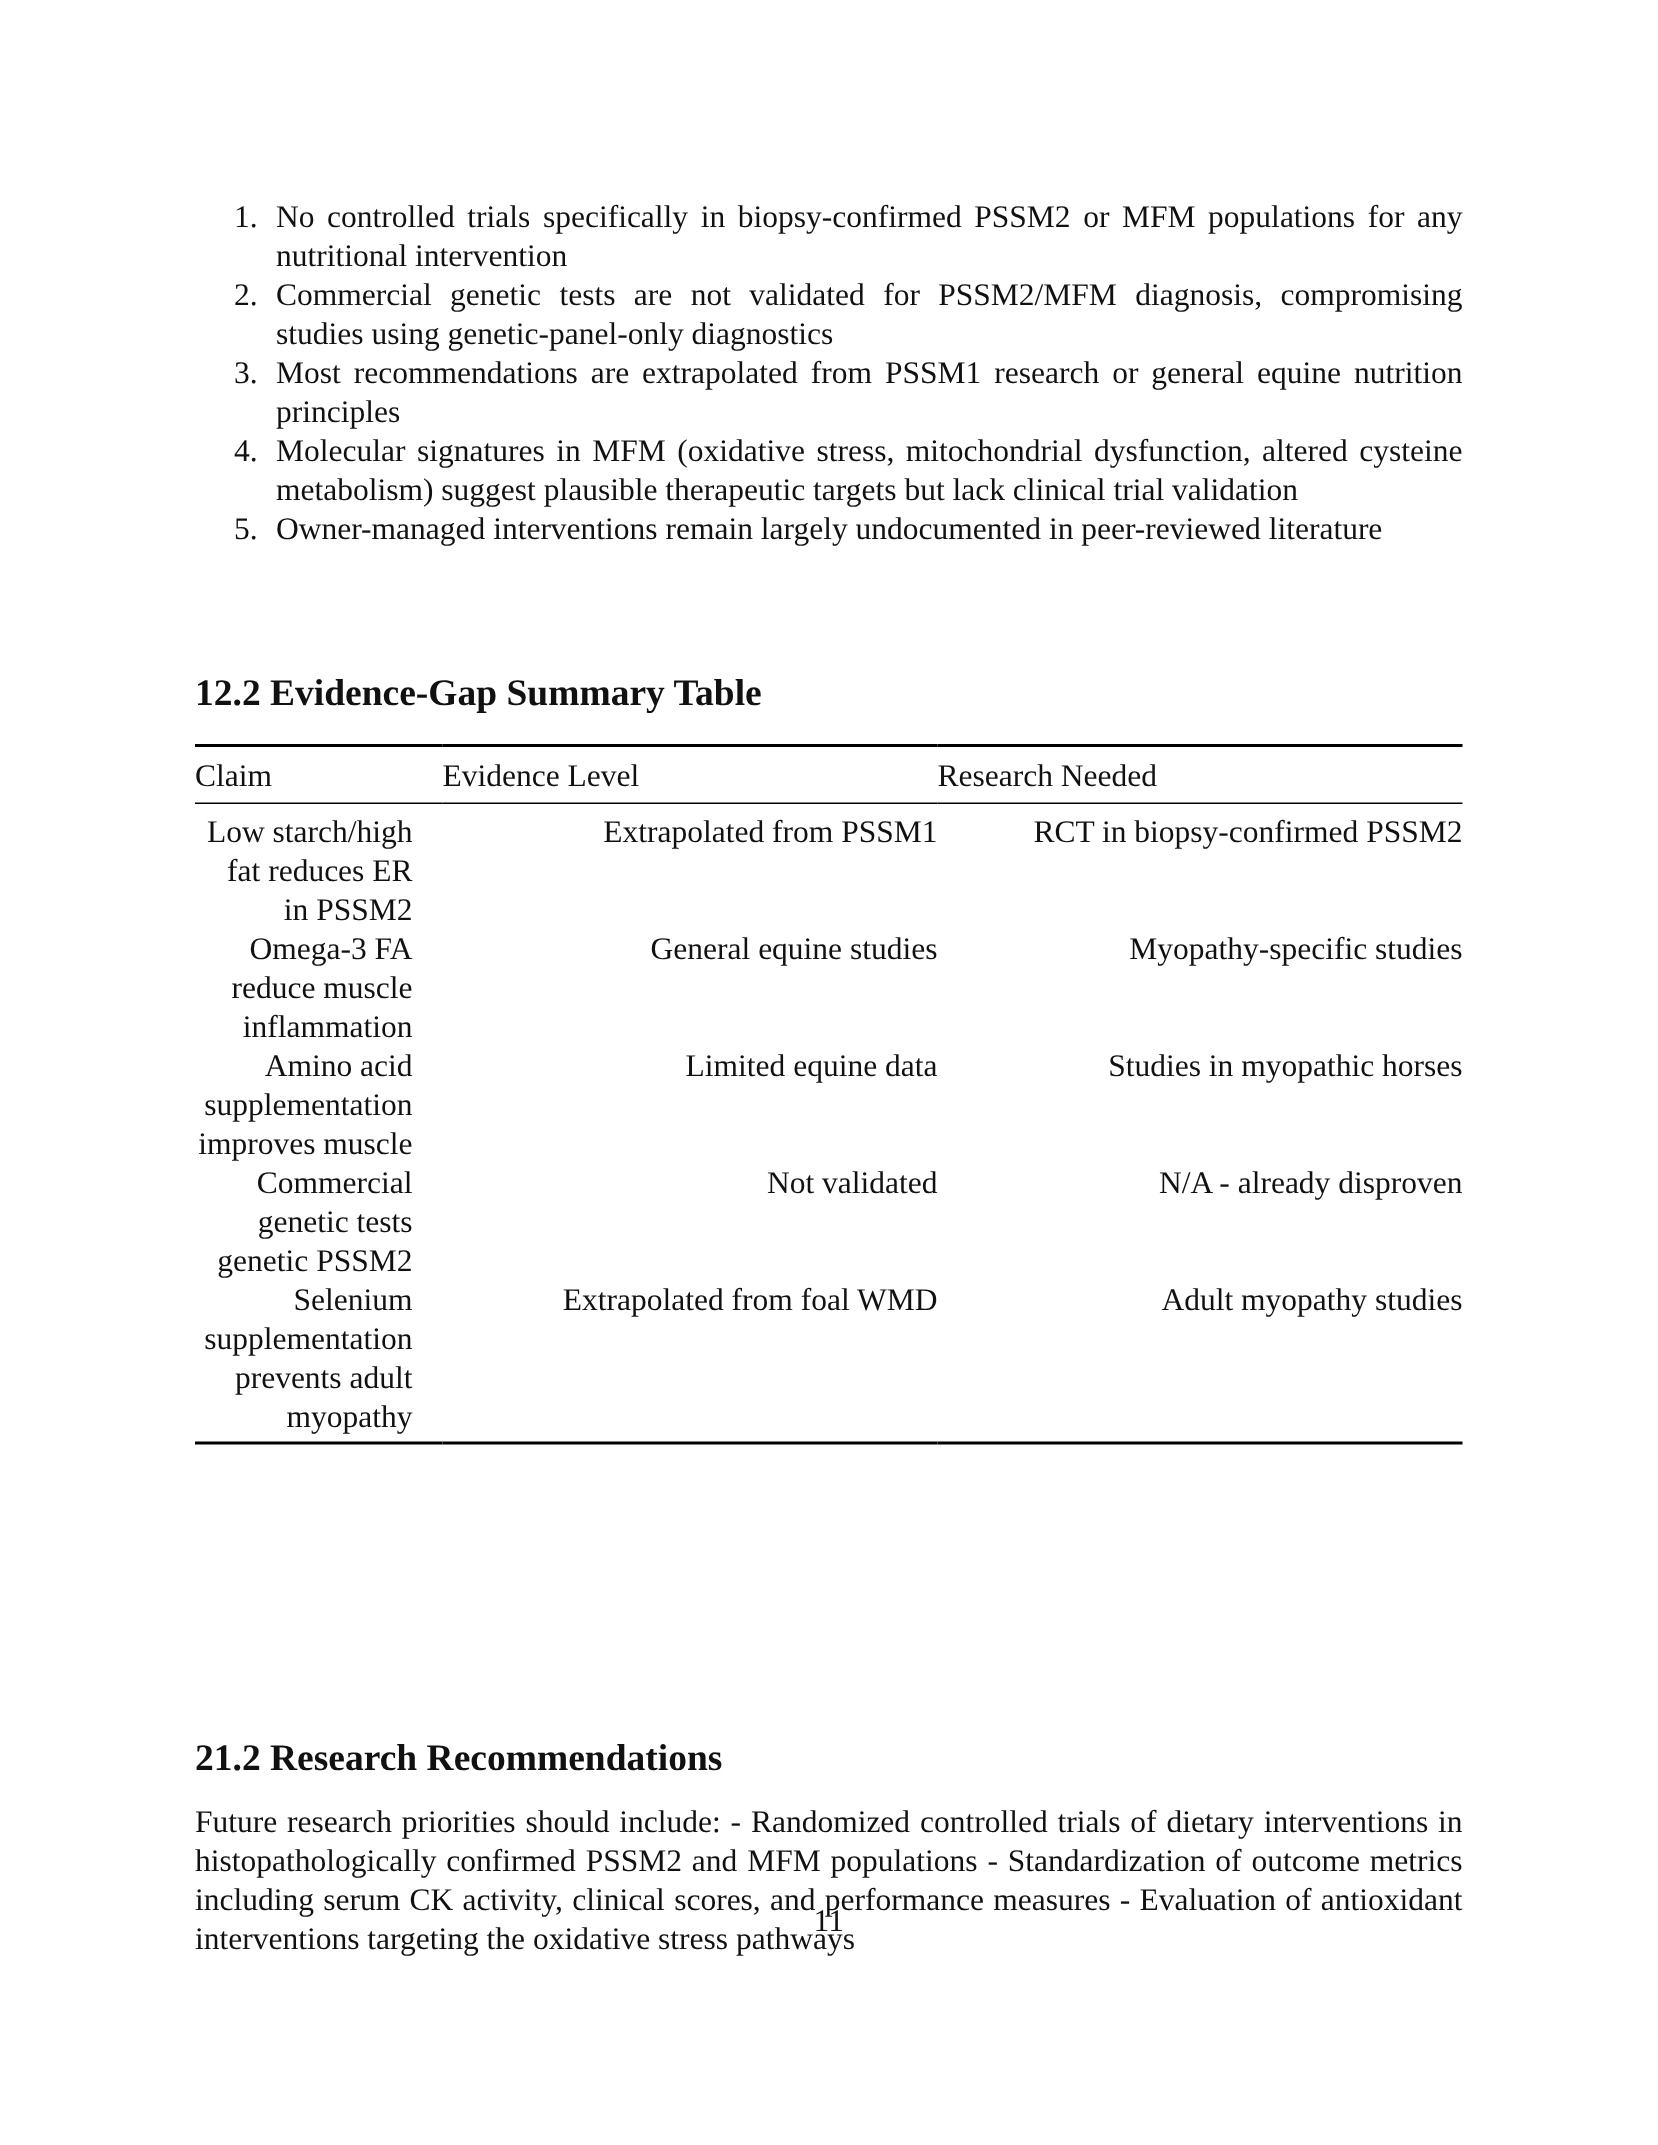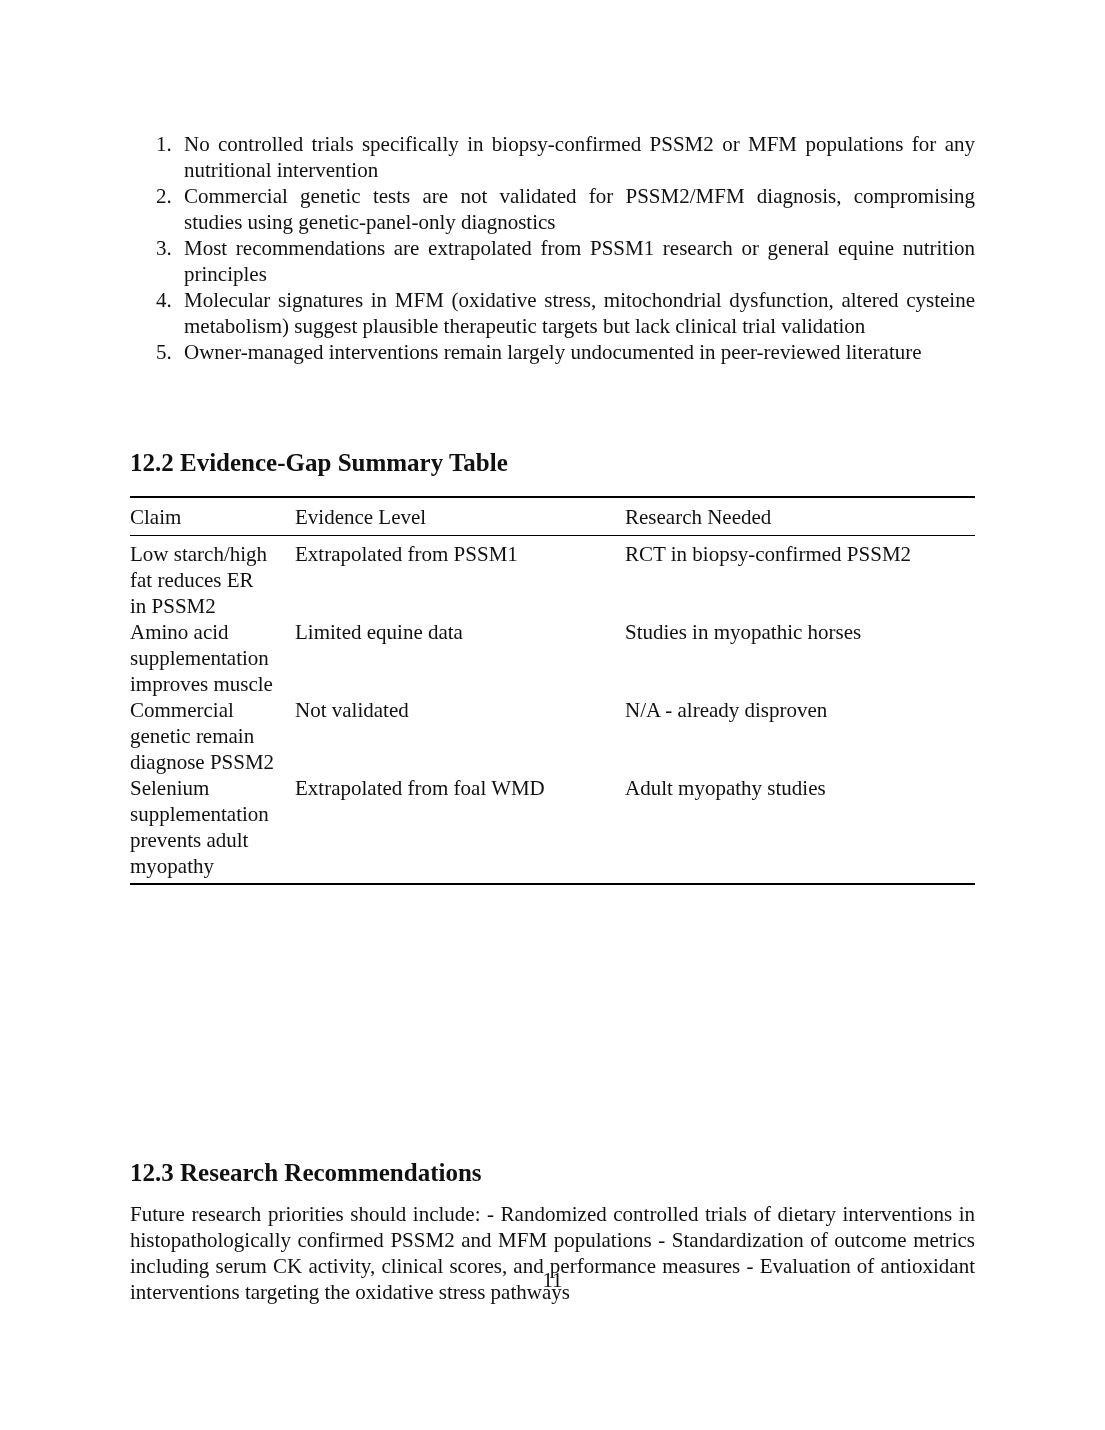--- a/index.html
+++ b/index.html
@@ -18,21 +18,21 @@
   ol.gaps b { font-weight: normal; }
 
   h3 { font-family: "Liberation Serif", "DejaVu Serif", serif; font-weight: bold; font-size: 25px; margin: 0; position: absolute; left: 0; }
   #h-table { top: 450px; }
   #h-rec { top: 1160px; }
 
   table.gap { position: absolute; left: 0; top: 496px; width: 845px; border-collapse: collapse; }
   table.gap thead tr { border-top: 2px solid #000; border-bottom: 1.5px solid #000; }
   table.gap tbody { border-bottom: 2px solid #000; }
   table.gap th { font-weight: normal; text-align: left; padding: 6px 0 5px 0; vertical-align: top; }
-  table.gap td { vertical-align: top; padding: 0; text-align: left; }
+  table.gap td { vertical-align: top; padding: 0; text-align: right; }
   table.gap tbody tr:first-child td { padding-top: 5px; }
   table.gap tbody tr:last-child td { padding-bottom: 4px; }
   .c1 { width: 165px; padding-right: 0; }
   .c2 { width: 330px; }
   .c3 { width: 350px; }
   .claim-cell { width: 145px; display: block; }
 
   p.rec { position: absolute; left: 0; top: 1201px; width: 845px; margin: 0; text-align: justify; }
   .pagenum { position: absolute; left: 0; top: 1267px; width: 845px; text-align: center; }
 </style>
@@ -62,40 +62,47 @@
     <tbody>
       <tr>
         <td class="c1">
             <span class="claim-cell">Low starch/high fat reduces ER in PSSM2</span>
           </td>
         <td class="c2">Extrapolated from PSSM1</td>
         <td class="c3">RCT in biopsy-confirmed PSSM2</td>
       </tr>
       <tr>
         <td class="c1">
+            <span class="claim-cell">Omega-3 FA reduce muscle inflammation</span>
+          </td>
+        <td class="c2">General equine studies</td>
+        <td class="c3">Myopathy-specific studies</td>
+      </tr>
+      <tr>
+        <td class="c1">
             <span class="claim-cell">Amino acid supplementation improves muscle</span>
           </td>
         <td class="c2">Limited equine data</td>
         <td class="c3">Studies in myopathic horses</td>
       </tr>
       <tr>
         <td class="c1">
-            <span class="claim-cell">Commercial genetic remain diagnose PSSM2</span>
+            <span class="claim-cell">Commercial genetic tests genetic PSSM2</span>
           </td>
         <td class="c2">Not validated</td>
         <td class="c3">N/A - already disproven</td>
       </tr>
       <tr>
         <td class="c1">
             <span class="claim-cell">Selenium supplementation prevents adult myopathy</span>
           </td>
         <td class="c2">Extrapolated from foal WMD</td>
         <td class="c3">Adult myopathy studies</td>
       </tr>
     </tbody>
   </table>
 
-  <h3 id="h-rec">12.3 Research Recommendations</h3>
+  <h3 id="h-rec">21.2 Research Recommendations</h3>
 
   <p class="rec text">Future research priorities should include: - Randomized controlled trials of dietary interventions in histopathologically confirmed PSSM2 and MFM populations - Standardization of outcome metrics including serum CK activity, clinical scores, and performance measures - Evaluation of antioxidant interventions targeting the oxidative stress pathways</p>
 
   <div class="pagenum text">11</div>
 </div>
 
 </body></html>

